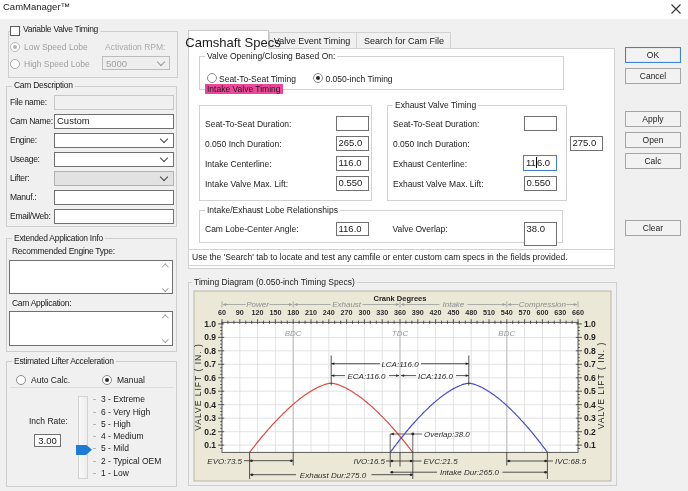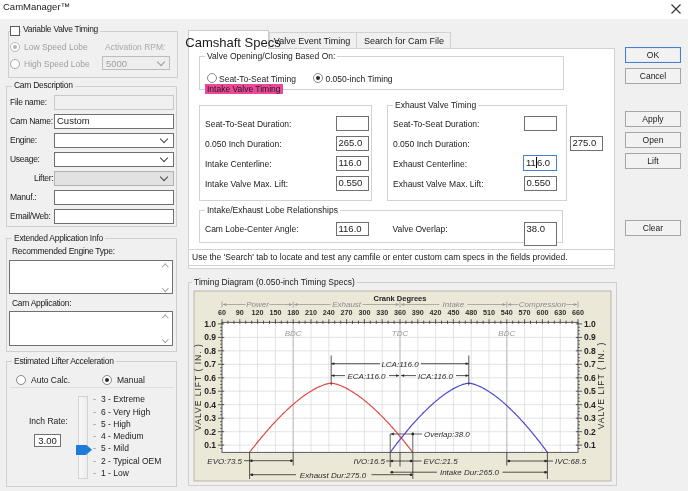--- a/index.html
+++ b/index.html
@@ -41,21 +41,21 @@
 <div class="lbl sm" style="left:10px;top:96.5px;">File name:</div>
 <div class="edit dis" style="left:54px;top:94.5px;width:120px;height:15px;"></div>
 <div class="lbl sm" style="left:10px;top:115.5px;">Cam Name:</div>
 <div class="edit" style="left:54px;top:113.5px;width:120px;height:15px;">Custom</div>
 <div class="lbl sm" style="left:10px;top:134.5px;">Engine:</div>
 <div class="combo" style="left:54px;top:132.5px;width:120px;height:15px;"></div>
 <div class="chev" style="left:161px;top:136.0px;"></div>
 <div class="lbl sm" style="left:10px;top:153.5px;">Useage:</div>
 <div class="combo" style="left:54px;top:151.5px;width:120px;height:15px;"></div>
 <div class="chev" style="left:161px;top:155.0px;"></div>
-<div class="lbl sm" style="left:10px;top:172.5px;margin-left:24px;">Lifter:</div>
+<div class="lbl sm" style="left:10px;top:172.5px;">Lifter:</div>
 <div class="combo" style="left:54px;top:170.5px;width:120px;height:15px;background:#e2e2e2;border-color:#b2b2b2;"></div>
 <div class="chev" style="left:161px;top:174.0px;"></div>
 <div class="lbl sm" style="left:10px;top:191.5px;">Manuf.:</div>
 <div class="edit" style="left:54px;top:189.5px;width:120px;height:15px;"></div>
 <div class="lbl sm" style="left:10px;top:210.5px;">Email/Web:</div>
 <div class="edit" style="left:54px;top:208.5px;width:120px;height:15px;"></div>
 <div class="grp" style="left:6px;top:238px;width:171px;height:114px;"></div>
 <div class="lbl glab sm" style="left:12px;top:233px;">Extended Application Info</div>
 <div class="lbl sm" style="left:12px;top:245.5px;">Recommended Engine Type:</div>
 <div class="edit" style="left:9px;top:259.5px;width:164px;height:34.5px;"></div>
@@ -131,21 +131,21 @@
 <div class="lbl glab" style="left:205px;top:204.5px;background:#fff;">Intake/Exhaust Lobe Relationships</div>
 <div class="lbl" style="left:205px;top:223.5px;">Cam Lobe-Center Angle:</div>
 <div class="edit" style="left:335.5px;top:221.5px;width:33px;height:14.5px;">116.0</div>
 <div class="lbl" style="left:392.5px;top:223.5px;">Valve Overlap:</div>
 <div class="edit" style="left:523.5px;top:221.5px;width:33px;height:24px;">38.0</div>
 <div class="abs" style="left:188px;top:248.5px;width:427px;height:17.5px;background:#fff;border:1px solid #d2d2d2;line-height:15px;padding-left:3px;white-space:nowrap;font-size:8.5px;">Use the 'Search' tab to locate and test any camfile or enter custom cam specs in the fields provided.</div>
 <div class="btn" style="top:47px;border:1px solid #3f80d9;box-shadow:inset 0 0 0 1px #e9e9e9;">OK</div>
 <div class="btn" style="top:67.5px;">Cancel</div>
 <div class="btn" style="top:111px;">Apply</div>
 <div class="btn" style="top:131.5px;">Open</div>
-<div class="btn" style="top:152.5px;">Lift</div>
+<div class="btn" style="top:152.5px;">Calc</div>
 <div class="btn" style="top:220px;">Clear</div>
 <div class="grp" style="left:188px;top:282px;width:429px;height:204px;"></div>
 <div class="lbl glab" style="left:192px;top:277px;">Timing Diagram (0.050-inch Timing Specs)</div>
 <div class="abs" style="left:186px;top:268px;width:432px;height:220px;"><svg xmlns="http://www.w3.org/2000/svg" width="432" height="220" viewBox="186 268 432 220" font-family="Liberation Sans, sans-serif">
 <rect x="194" y="291" width="417" height="190" fill="#ebe8d8" stroke="#b9b5a6" stroke-width="1"></rect>
 <rect x="222.0" y="322.4" width="356.0" height="130.0" fill="#ffffff" stroke="none"></rect>
 <path d="M239.8 322.4V452.4 M257.6 322.4V452.4 M275.4 322.4V452.4 M293.2 322.4V452.4 M311.0 322.4V452.4 M328.8 322.4V452.4 M346.6 322.4V452.4 M364.4 322.4V452.4 M382.2 322.4V452.4 M400.0 322.4V452.4 M417.8 322.4V452.4 M435.6 322.4V452.4 M453.4 322.4V452.4 M471.2 322.4V452.4 M489.0 322.4V452.4 M506.8 322.4V452.4 M524.6 322.4V452.4 M542.4 322.4V452.4 M560.2 322.4V452.4 M222.0 445.1H578.0 M222.0 431.7H578.0 M222.0 418.2H578.0 M222.0 404.7H578.0 M222.0 391.2H578.0 M222.0 377.8H578.0 M222.0 364.3H578.0 M222.0 350.8H578.0 M222.0 337.4H578.0" stroke="#dcdcdc" stroke-width="0.8" fill="none"></path>
 <path d="M293.2 322.4V452.4 M400.0 322.4V452.4 M506.8 322.4V452.4" stroke="#b8b8b8" stroke-width="0.9" fill="none"></path>
 <rect x="222.0" y="322.4" width="356.0" height="130.0" fill="none" stroke="#5a5a5a" stroke-width="1"></rect>
 <path d="M222.0 322.4v-3.2 M222.0 322.4v1.5 M227.9 322.4v-1.8 M227.9 322.4v1.5 M233.9 322.4v-1.8 M233.9 322.4v1.5 M239.8 322.4v-3.2 M239.8 322.4v1.5 M245.7 322.4v-1.8 M245.7 322.4v1.5 M251.7 322.4v-1.8 M251.7 322.4v1.5 M257.6 322.4v-3.2 M257.6 322.4v1.5 M263.5 322.4v-1.8 M263.5 322.4v1.5 M269.5 322.4v-1.8 M269.5 322.4v1.5 M275.4 322.4v-3.2 M275.4 322.4v1.5 M281.3 322.4v-1.8 M281.3 322.4v1.5 M287.3 322.4v-1.8 M287.3 322.4v1.5 M293.2 322.4v-3.2 M293.2 322.4v1.5 M299.1 322.4v-1.8 M299.1 322.4v1.5 M305.1 322.4v-1.8 M305.1 322.4v1.5 M311.0 322.4v-3.2 M311.0 322.4v1.5 M316.9 322.4v-1.8 M316.9 322.4v1.5 M322.9 322.4v-1.8 M322.9 322.4v1.5 M328.8 322.4v-3.2 M328.8 322.4v1.5 M334.7 322.4v-1.8 M334.7 322.4v1.5 M340.7 322.4v-1.8 M340.7 322.4v1.5 M346.6 322.4v-3.2 M346.6 322.4v1.5 M352.5 322.4v-1.8 M352.5 322.4v1.5 M358.5 322.4v-1.8 M358.5 322.4v1.5 M364.4 322.4v-3.2 M364.4 322.4v1.5 M370.3 322.4v-1.8 M370.3 322.4v1.5 M376.3 322.4v-1.8 M376.3 322.4v1.5 M382.2 322.4v-3.2 M382.2 322.4v1.5 M388.1 322.4v-1.8 M388.1 322.4v1.5 M394.1 322.4v-1.8 M394.1 322.4v1.5 M400.0 322.4v-3.2 M400.0 322.4v1.5 M405.9 322.4v-1.8 M405.9 322.4v1.5 M411.9 322.4v-1.8 M411.9 322.4v1.5 M417.8 322.4v-3.2 M417.8 322.4v1.5 M423.7 322.4v-1.8 M423.7 322.4v1.5 M429.7 322.4v-1.8 M429.7 322.4v1.5 M435.6 322.4v-3.2 M435.6 322.4v1.5 M441.5 322.4v-1.8 M441.5 322.4v1.5 M447.5 322.4v-1.8 M447.5 322.4v1.5 M453.4 322.4v-3.2 M453.4 322.4v1.5 M459.3 322.4v-1.8 M459.3 322.4v1.5 M465.3 322.4v-1.8 M465.3 322.4v1.5 M471.2 322.4v-3.2 M471.2 322.4v1.5 M477.1 322.4v-1.8 M477.1 322.4v1.5 M483.1 322.4v-1.8 M483.1 322.4v1.5 M489.0 322.4v-3.2 M489.0 322.4v1.5 M494.9 322.4v-1.8 M494.9 322.4v1.5 M500.9 322.4v-1.8 M500.9 322.4v1.5 M506.8 322.4v-3.2 M506.8 322.4v1.5 M512.7 322.4v-1.8 M512.7 322.4v1.5 M518.7 322.4v-1.8 M518.7 322.4v1.5 M524.6 322.4v-3.2 M524.6 322.4v1.5 M530.5 322.4v-1.8 M530.5 322.4v1.5 M536.5 322.4v-1.8 M536.5 322.4v1.5 M542.4 322.4v-3.2 M542.4 322.4v1.5 M548.3 322.4v-1.8 M548.3 322.4v1.5 M554.3 322.4v-1.8 M554.3 322.4v1.5 M560.2 322.4v-3.2 M560.2 322.4v1.5 M566.1 322.4v-1.8 M566.1 322.4v1.5 M572.1 322.4v-1.8 M572.1 322.4v1.5 M578.0 322.4v-3.2 M578.0 322.4v1.5 M222.0 448.5h-1.8 M578.0 448.5h1.8 M222.0 445.1h-4 M578.0 445.1h4 M222.0 445.1h2.2 M578.0 445.1h-2.2 M222.0 441.8h-1.8 M578.0 441.8h1.8 M222.0 438.4h-1.8 M578.0 438.4h1.8 M222.0 435.0h-1.8 M578.0 435.0h1.8 M222.0 431.7h-4 M578.0 431.7h4 M222.0 431.7h2.2 M578.0 431.7h-2.2 M222.0 428.3h-1.8 M578.0 428.3h1.8 M222.0 424.9h-1.8 M578.0 424.9h1.8 M222.0 421.6h-1.8 M578.0 421.6h1.8 M222.0 418.2h-4 M578.0 418.2h4 M222.0 418.2h2.2 M578.0 418.2h-2.2 M222.0 414.8h-1.8 M578.0 414.8h1.8 M222.0 411.5h-1.8 M578.0 411.5h1.8 M222.0 408.1h-1.8 M578.0 408.1h1.8 M222.0 404.7h-4 M578.0 404.7h4 M222.0 404.7h2.2 M578.0 404.7h-2.2 M222.0 401.4h-1.8 M578.0 401.4h1.8 M222.0 398.0h-1.8 M578.0 398.0h1.8 M222.0 394.6h-1.8 M578.0 394.6h1.8 M222.0 391.2h-4 M578.0 391.2h4 M222.0 391.2h2.2 M578.0 391.2h-2.2 M222.0 387.9h-1.8 M578.0 387.9h1.8 M222.0 384.5h-1.8 M578.0 384.5h1.8 M222.0 381.1h-1.8 M578.0 381.1h1.8 M222.0 377.8h-4 M578.0 377.8h4 M222.0 377.8h2.2 M578.0 377.8h-2.2 M222.0 374.4h-1.8 M578.0 374.4h1.8 M222.0 371.0h-1.8 M578.0 371.0h1.8 M222.0 367.7h-1.8 M578.0 367.7h1.8 M222.0 364.3h-4 M578.0 364.3h4 M222.0 364.3h2.2 M578.0 364.3h-2.2 M222.0 360.9h-1.8 M578.0 360.9h1.8 M222.0 357.6h-1.8 M578.0 357.6h1.8 M222.0 354.2h-1.8 M578.0 354.2h1.8 M222.0 350.8h-4 M578.0 350.8h4 M222.0 350.8h2.2 M578.0 350.8h-2.2 M222.0 347.5h-1.8 M578.0 347.5h1.8 M222.0 344.1h-1.8 M578.0 344.1h1.8 M222.0 340.7h-1.8 M578.0 340.7h1.8 M222.0 337.4h-4 M578.0 337.4h4 M222.0 337.4h2.2 M578.0 337.4h-2.2 M222.0 334.0h-1.8 M578.0 334.0h1.8 M222.0 330.6h-1.8 M578.0 330.6h1.8 M222.0 327.3h-1.8 M578.0 327.3h1.8 M222.0 323.9h-4 M578.0 323.9h4 M222.0 323.9h2.2 M578.0 323.9h-2.2" stroke="#333" stroke-width="0.8" fill="none"></path>

